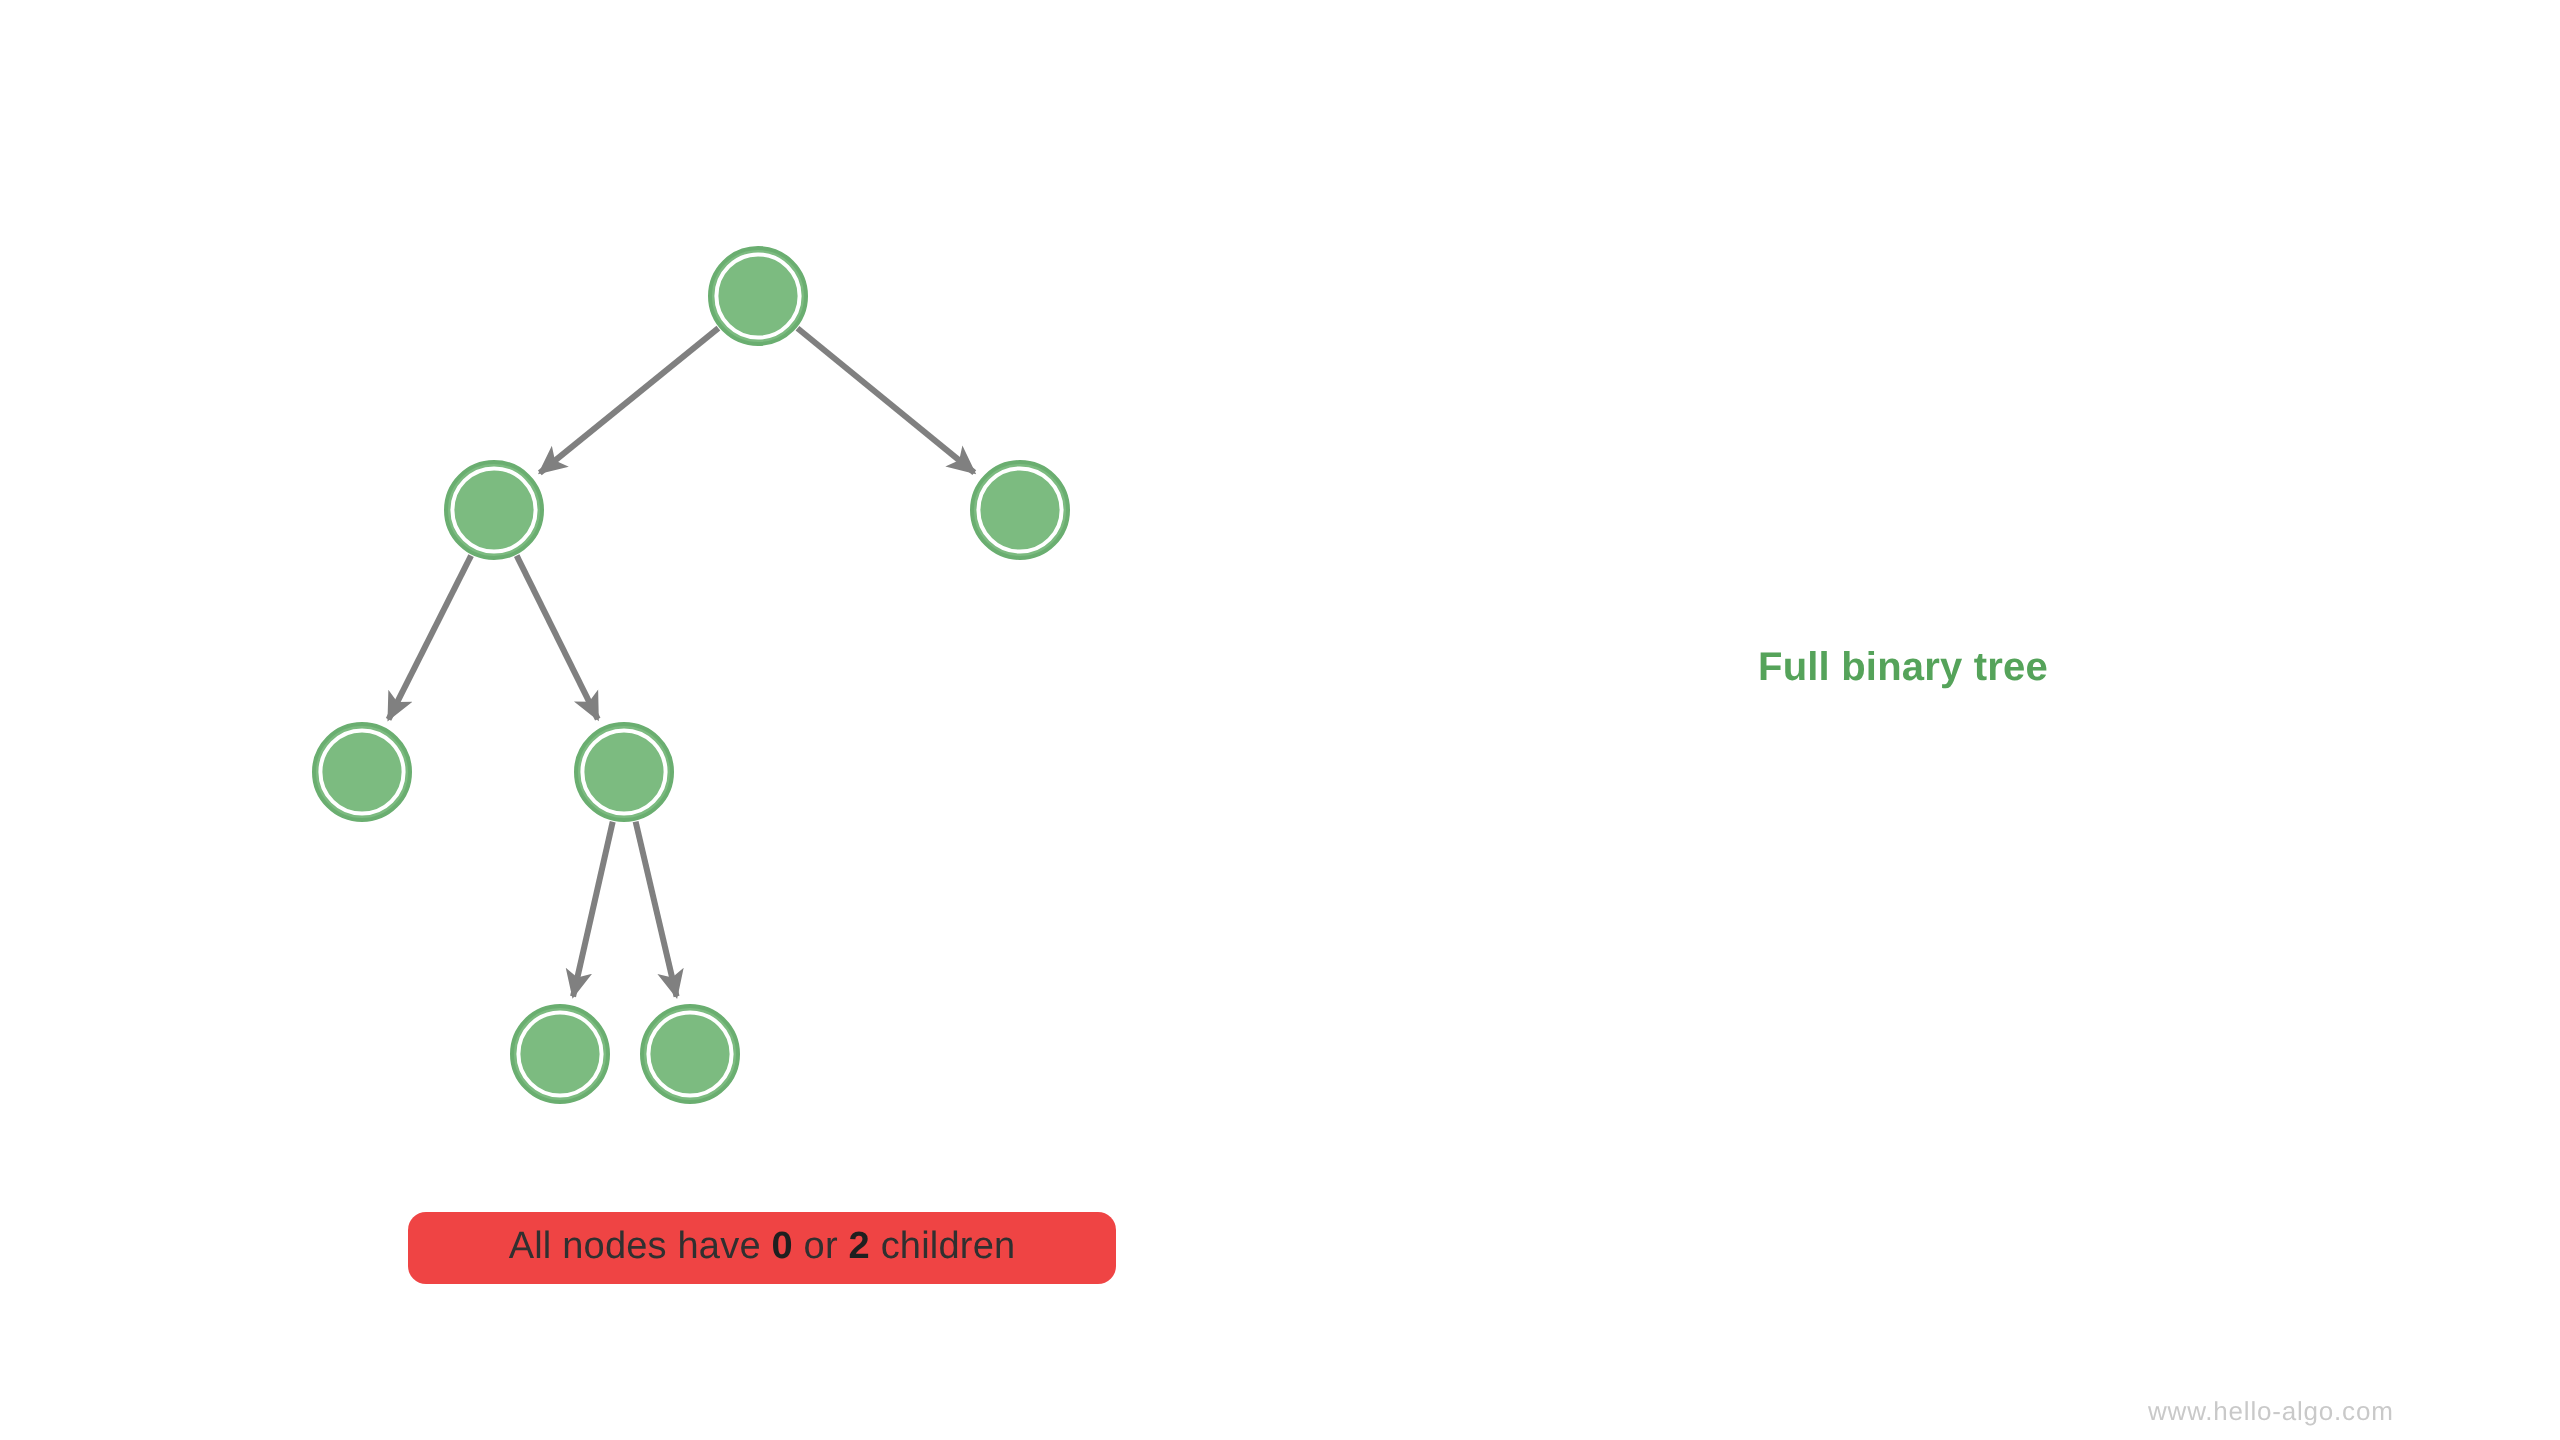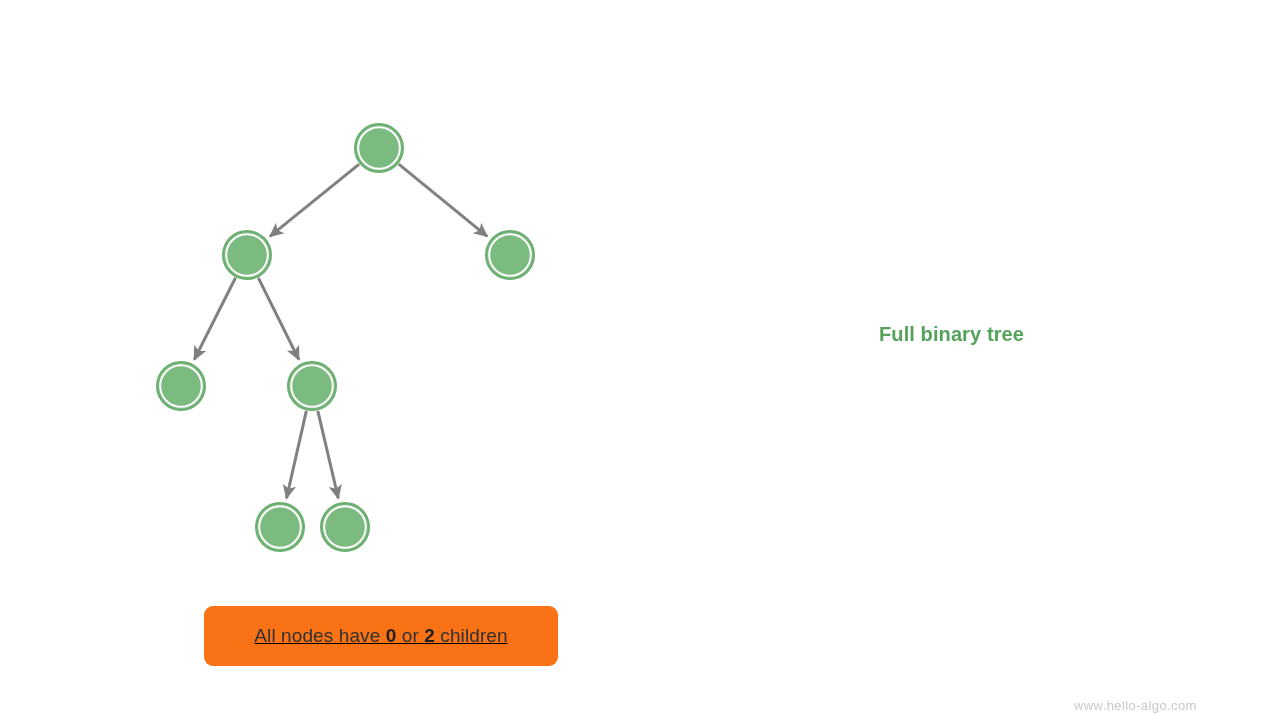--- a/index.html
+++ b/index.html
@@ -45,27 +45,26 @@
     color: #55a35a;
     white-space: nowrap;
   }
 
   
   #caption-box {
     position: absolute;
     left: 204px;
     top: 586px;
     width: 354px;
-    height: 60px;
-    background: #f97316;
+    height: 36px;
+    background: #ef4444;
     border-radius: 9px;
     display: flex;
     align-items: center;
     justify-content: center;
-    text-decoration: underline;
   }
   #caption-text {
     font-size: 19px;
     color: #303030;
     white-space: nowrap;
     letter-spacing: 0.1px;
   }
   #caption-text b {
     font-weight: bold;
     color: #1f1f1f;

